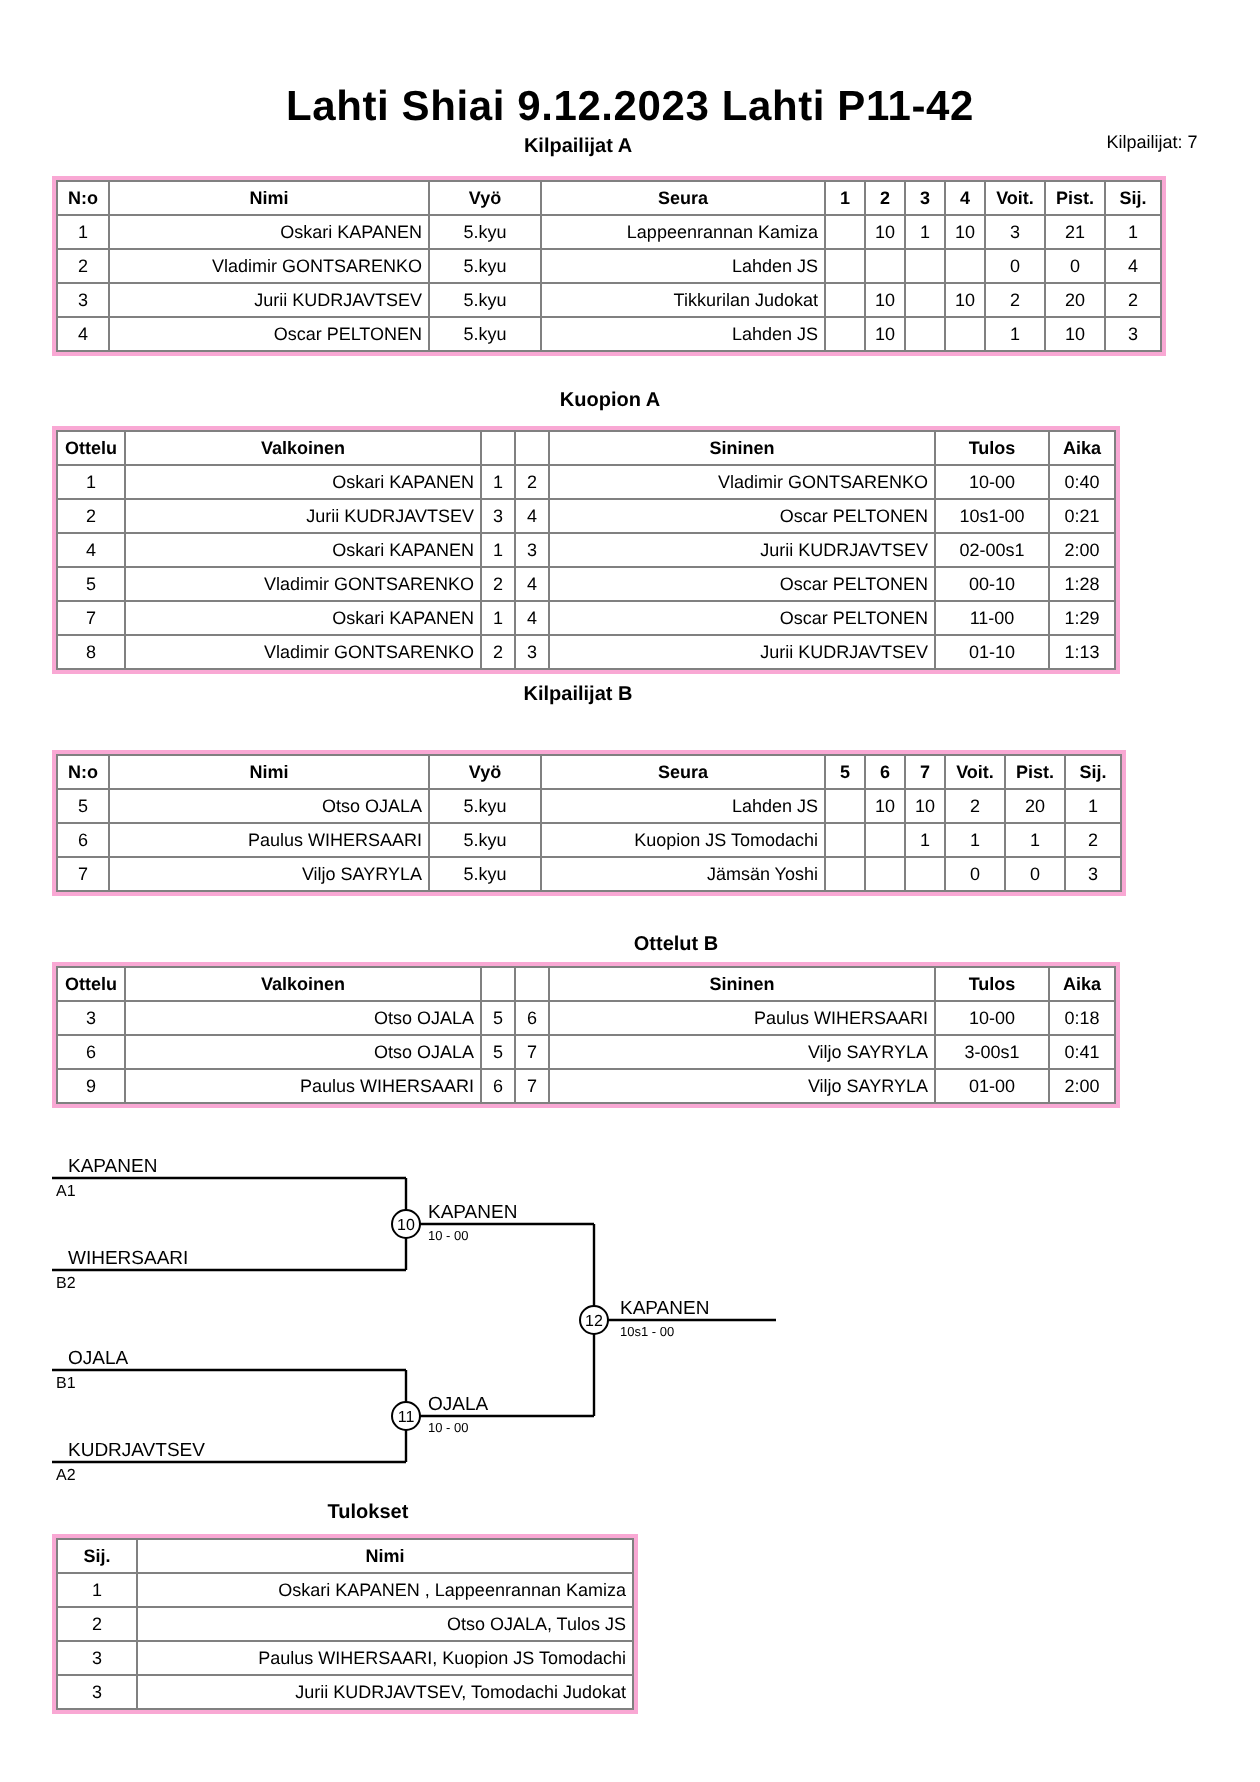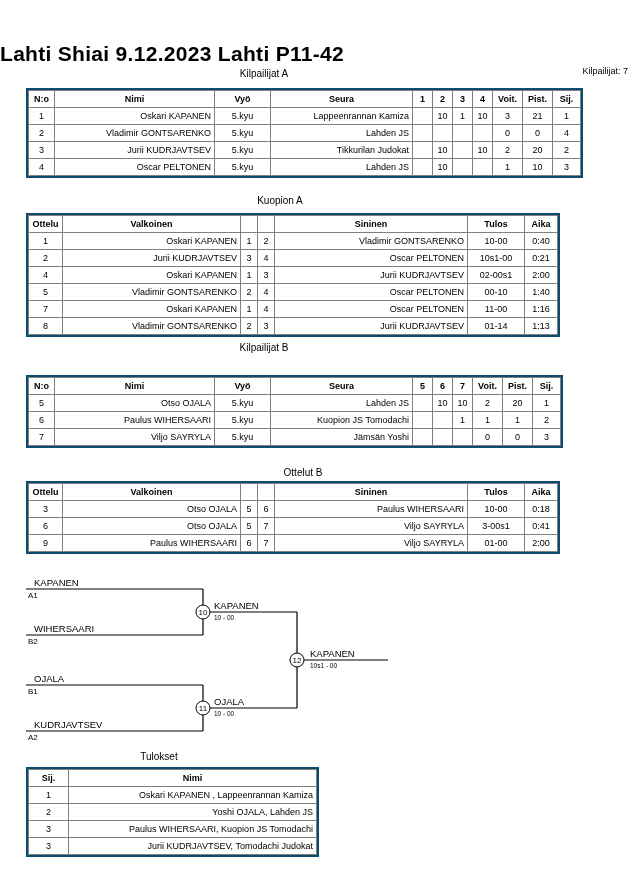--- a/index.html
+++ b/index.html
@@ -7,31 +7,31 @@
   body{
     width:630px;height:891px;position:relative;overflow:hidden;
     font-family:"Liberation Sans","DejaVu Sans",sans-serif;
     color:#000;
     -webkit-font-smoothing:none;
   }
   .abs{position:absolute;}
 
   
   #doc-title{
-    top:42px;left:0;width:630px;
+    top:42px;left:0;width:630px;text-align:center;
     font-size:21px;font-weight:bold;letter-spacing:.3px;
   }
   #entrants-count{
-    top:66px;left:524px;width:104px;text-align:right;
+    top:66px;left:524px;width:104px;text-align:center;
     font-size:9px;font-weight:normal;
   }
 
   
   .caption{
-    font-size:10px;font-weight:normal;text-align:center;
+    font-size:10px;font-weight:bold;text-align:center;margin-left:25px;
   }
 
   
   table.grid{
     border-collapse:collapse;
     background:#fff;
     table-layout:fixed;
   }
   table.grid th,table.grid td{
     border:1px solid #808080;
@@ -42,21 +42,21 @@
     line-height:16px;
     overflow:hidden;
     white-space:nowrap;
   }
   table.grid th{
     font-weight:bold;
     text-align:center;
   }
   
   .framed{
-    border:2px solid #0c4a6e;
+    border:2px solid #f9a8d4;
     display:inline-block;
     background:#a3a3a3;
     padding:0;
   }
   .framed table.grid{border-collapse:collapse;}
 
   .c{text-align:center;}
   .l{text-align:right;}
 
   
@@ -217,38 +217,38 @@
         <td class="c">02-00s1</td>
         <td class="c">2:00</td>
       </tr>
       <tr>
         <td class="c">5</td>
         <td class="l">Vladimir GONTSARENKO</td>
         <td class="c">2</td>
         <td class="c">4</td>
         <td class="l">Oscar PELTONEN</td>
         <td class="c">00-10</td>
-        <td class="c">1:40</td>
+        <td class="c">1:28</td>
       </tr>
       <tr>
         <td class="c">7</td>
         <td class="l">Oskari KAPANEN</td>
         <td class="c">1</td>
         <td class="c">4</td>
         <td class="l">Oscar PELTONEN</td>
         <td class="c">11-00</td>
-        <td class="c">1:16</td>
+        <td class="c">1:29</td>
       </tr>
       <tr>
         <td class="c">8</td>
         <td class="l">Vladimir GONTSARENKO</td>
         <td class="c">2</td>
         <td class="c">3</td>
         <td class="l">Jurii KUDRJAVTSEV</td>
-        <td class="c">01-14</td>
+        <td class="c">01-10</td>
         <td class="c">1:13</td>
       </tr>
     </tbody>
   </table>
 </div>
 
 <div class="abs caption" style="top:342px;left:0;width:528px;">Kilpailijat B</div>
 <div class="abs framed" style="top:375px;left:26px;">
   <table class="grid" style="width:508px;">
     <colgroup>
@@ -311,21 +311,21 @@
         <td class="c"></td>
         <td class="c"></td>
         <td class="c sep-left">0</td>
         <td class="c">0</td>
         <td class="c">3</td>
       </tr>
     </tbody>
   </table>
 </div>
 
-<div class="abs caption" style="top:467px;left:8px;width:560px;padding-left:15px;">Ottelut B</div>
+<div class="abs caption" style="top:467px;left:18px;width:560px;padding-left:15px;">Ottelut B</div>
 <div class="abs framed" style="top:481px;left:26px;">
   <table class="grid" style="width:529px;">
     <colgroup>
       <col style="width:34px">
         <col style="width:178px">
         <col style="width:17px">
         <col style="width:17px">
       <col style="width:193px">
         <col style="width:57px">
         <col style="width:33px">
@@ -438,21 +438,21 @@
         <th>Nimi</th>
       </tr>
     </thead>
     <tbody>
       <tr>
         <td class="c">1</td>
         <td class="l">Oskari KAPANEN , Lappeenrannan Kamiza</td>
       </tr>
       <tr>
         <td class="c">2</td>
-        <td class="l">Yoshi OJALA, Lahden JS</td>
+        <td class="l">Otso OJALA, Tulos JS</td>
       </tr>
       <tr>
         <td class="c">3</td>
         <td class="l">Paulus WIHERSAARI, Kuopion JS Tomodachi</td>
       </tr>
       <tr>
         <td class="c">3</td>
         <td class="l">Jurii KUDRJAVTSEV, Tomodachi Judokat</td>
       </tr>
     </tbody>

